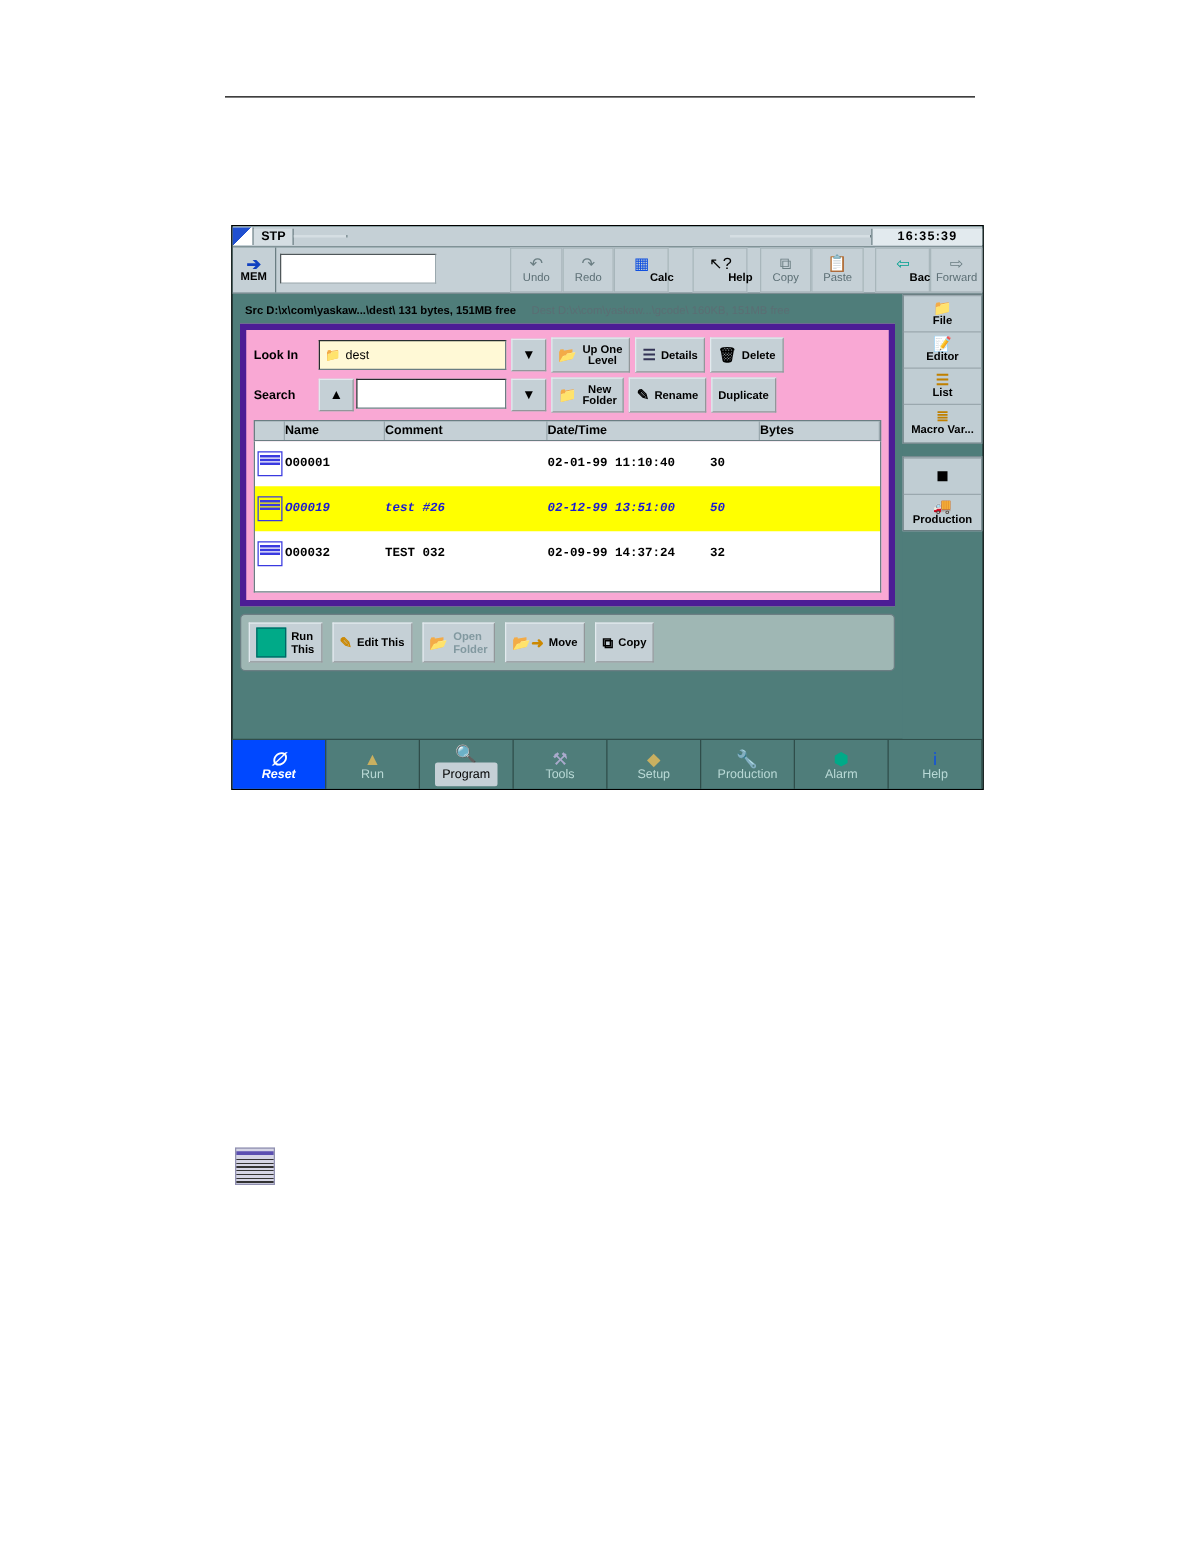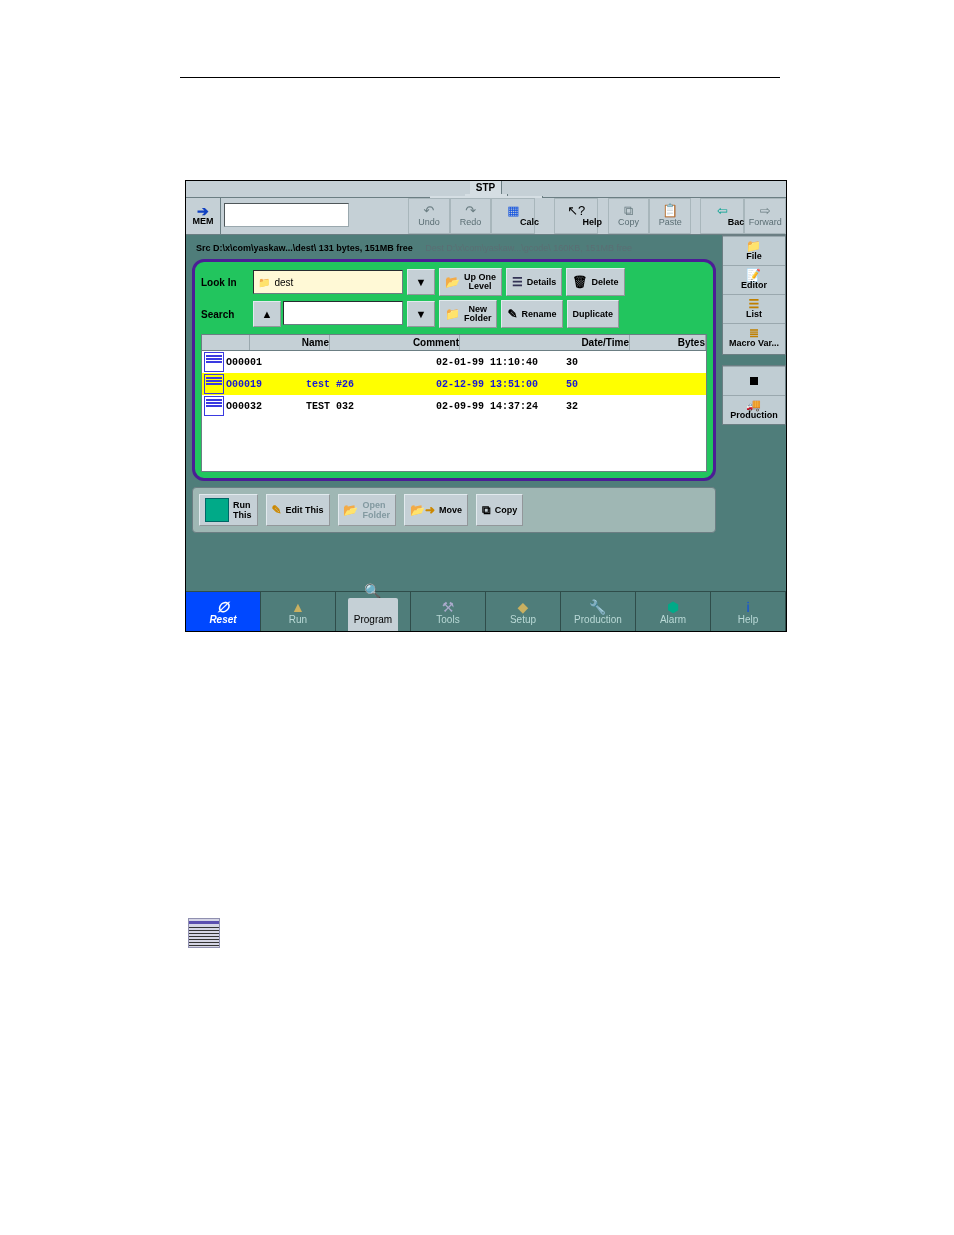--- a/index.html
+++ b/index.html
@@ -27,21 +27,20 @@
   }
   
   .titlebar {
     display: flex;
     align-items: center;
     height: 16px;
     background: #c5d0d6;
     font-size: 10px;
     font-weight: bold;
     border-bottom: 1px solid #6b7e83;
-    flex-direction: column;
   }
   .titlebar .tseg {
     border-right: 1px solid #6b7e83;
     padding: 1px 6px;
     background: #d5dee3;
   }
   .titlebar .logo {
     width: 16px; height: 14px;
     background: linear-gradient(135deg,#2050d0 50%,#fff 50%);
     border-right:1px solid #6b7e83;
@@ -85,23 +84,23 @@
   }
   .mainpane {
     flex:1; padding:6px;
   }
   .statusline {
     font-size:9px; color:#000;
     padding:2px 4px;
   }
   .statusline .dim { color:#5b6e74; margin-left:10px;}
   .panel {
-    background:#22c55e;
-    border:3px solid #4c1d95;
-    border-radius:12px;
+    background:#f9a8d4;
+    border:5px solid #4c1d95;
+    border-radius:0;
     margin-top:4px;
     padding:6px;
   }
   .controls { display:grid; grid-template-columns: 48px 150px 28px auto; grid-auto-rows: 28px; gap:4px 4px; align-items:center;}
   .controls .lbl { font-size:10px; font-weight:bold; }
   .textbox {
     background:#fff9d6; border:1px inset #6b7e83; height:22px;
     display:flex; align-items:center; padding:0 4px; font-size:10px;
   }
   .textbox.empty { background:#fff; }
@@ -115,37 +114,36 @@
     height:26px; background:#c5d0d6; border:1px outset #e2eaee;
     display:flex; align-items:center; gap:4px; padding:0 5px;
     font-size:9px; font-weight:bold; color:#000;
   }
   .sbtn .ic { font-size:12px; }
   
   .listhdr {
     display:grid;
     grid-template-columns: 24px 80px 130px 170px 1fr;
     background:#c5d0d6; border:1px solid #6b7e83;
-    font-size:10px; font-weight:bold; text-align:right;
+    font-size:10px; font-weight:bold; text-align:left;
     margin-top:6px;
-    padding-left:24px;
   }
   .listhdr div { border-right:1px solid #9aa8ae; padding:2px 0; }
   .filelist {
     background:#fff; border:1px solid #6b7e83; border-top:none;
     height:120px; overflow:hidden;
     font-family: "Courier New", monospace; font-size:10px; font-weight:bold;
   }
   .frow {
     display:grid;
     grid-template-columns: 24px 80px 130px 130px 40px 1fr;
-    align-items:center; height:22px;
+    align-items:center; height:36px;
     padding-right:4px;
   }
-  .frow.sel { background:#ffff00; color:#1a1ad4; }
+  .frow.sel { background:#ffff00; color:#1a1ad4;font-style:italic; }
   .fic {
     width:18px; height:18px; margin:0 auto;
     background:#fff; border:1px solid #3a3ae0; position:relative;
   }
   .fic::before {
     content:""; position:absolute; left:1px; right:1px; top:2px; height:2px;
     background:#3a3ae0; box-shadow:0 3px 0 #3a3ae0,0 6px 0 #3a3ae0;
   }
   .frow.sel .fic { background:#ffff00; }
   
@@ -177,21 +175,21 @@
     display:flex; border-top:1px solid #2f4d4a;
   }
   .navbtn {
     flex:1; display:flex; flex-direction:column;
     align-items:center; justify-content:center;
     font-size:10px; color:#b9d9d6;
     border-right:1px solid #2f4d4a;
   }
   .navbtn .ic { font-size:14px; color:#c9b060; line-height:14px;}
   .navbtn.reset { background:#0048ff; color:#fff; font-style:italic; font-weight:bold;}
-  .navbtn.prog .lbl { background:#c5d0d6; color:#000; padding:16px 6px; border-radius:2px;}
+  .navbtn.prog .lbl { background:#c5d0d6; color:#000; padding:4px 6px; border-radius:2px;}
   .navbtn.help .ic { color:#1050e0; }
   .navbtn.alarm .ic { color:#0a8; }
   .docicon {
     position:absolute; left:188px; top:918px;
     width:30px; height:28px; border:1px solid #9090b0;
     background:
       linear-gradient(#5b4fb0,#5b4fb0) 0 2px/100% 3px no-repeat,
       repeating-linear-gradient(#333 0 1px, transparent 1px 3px) 0 8px/100% 20px no-repeat,
       #d5d5e5;
   }

